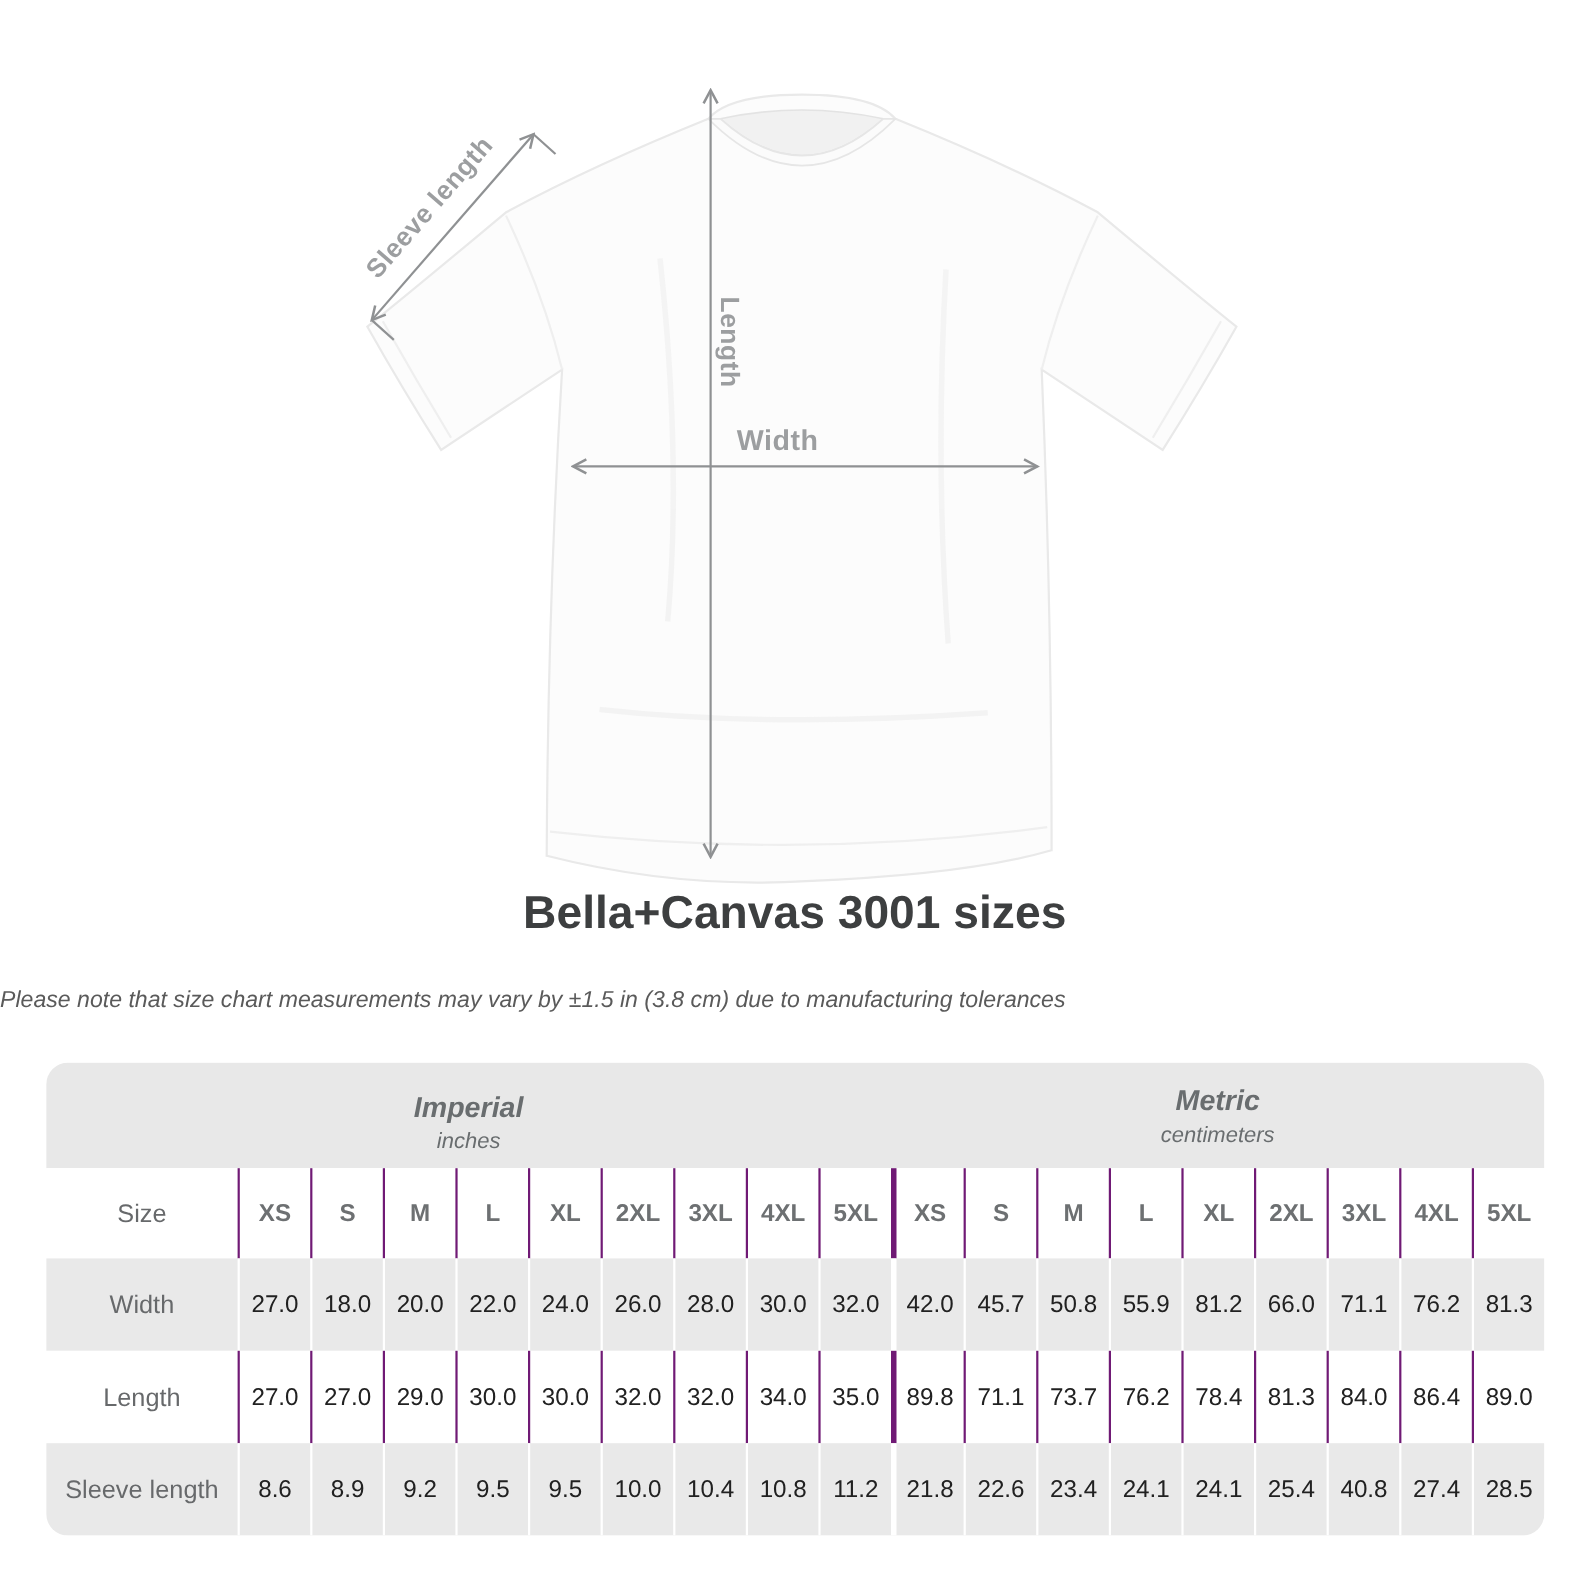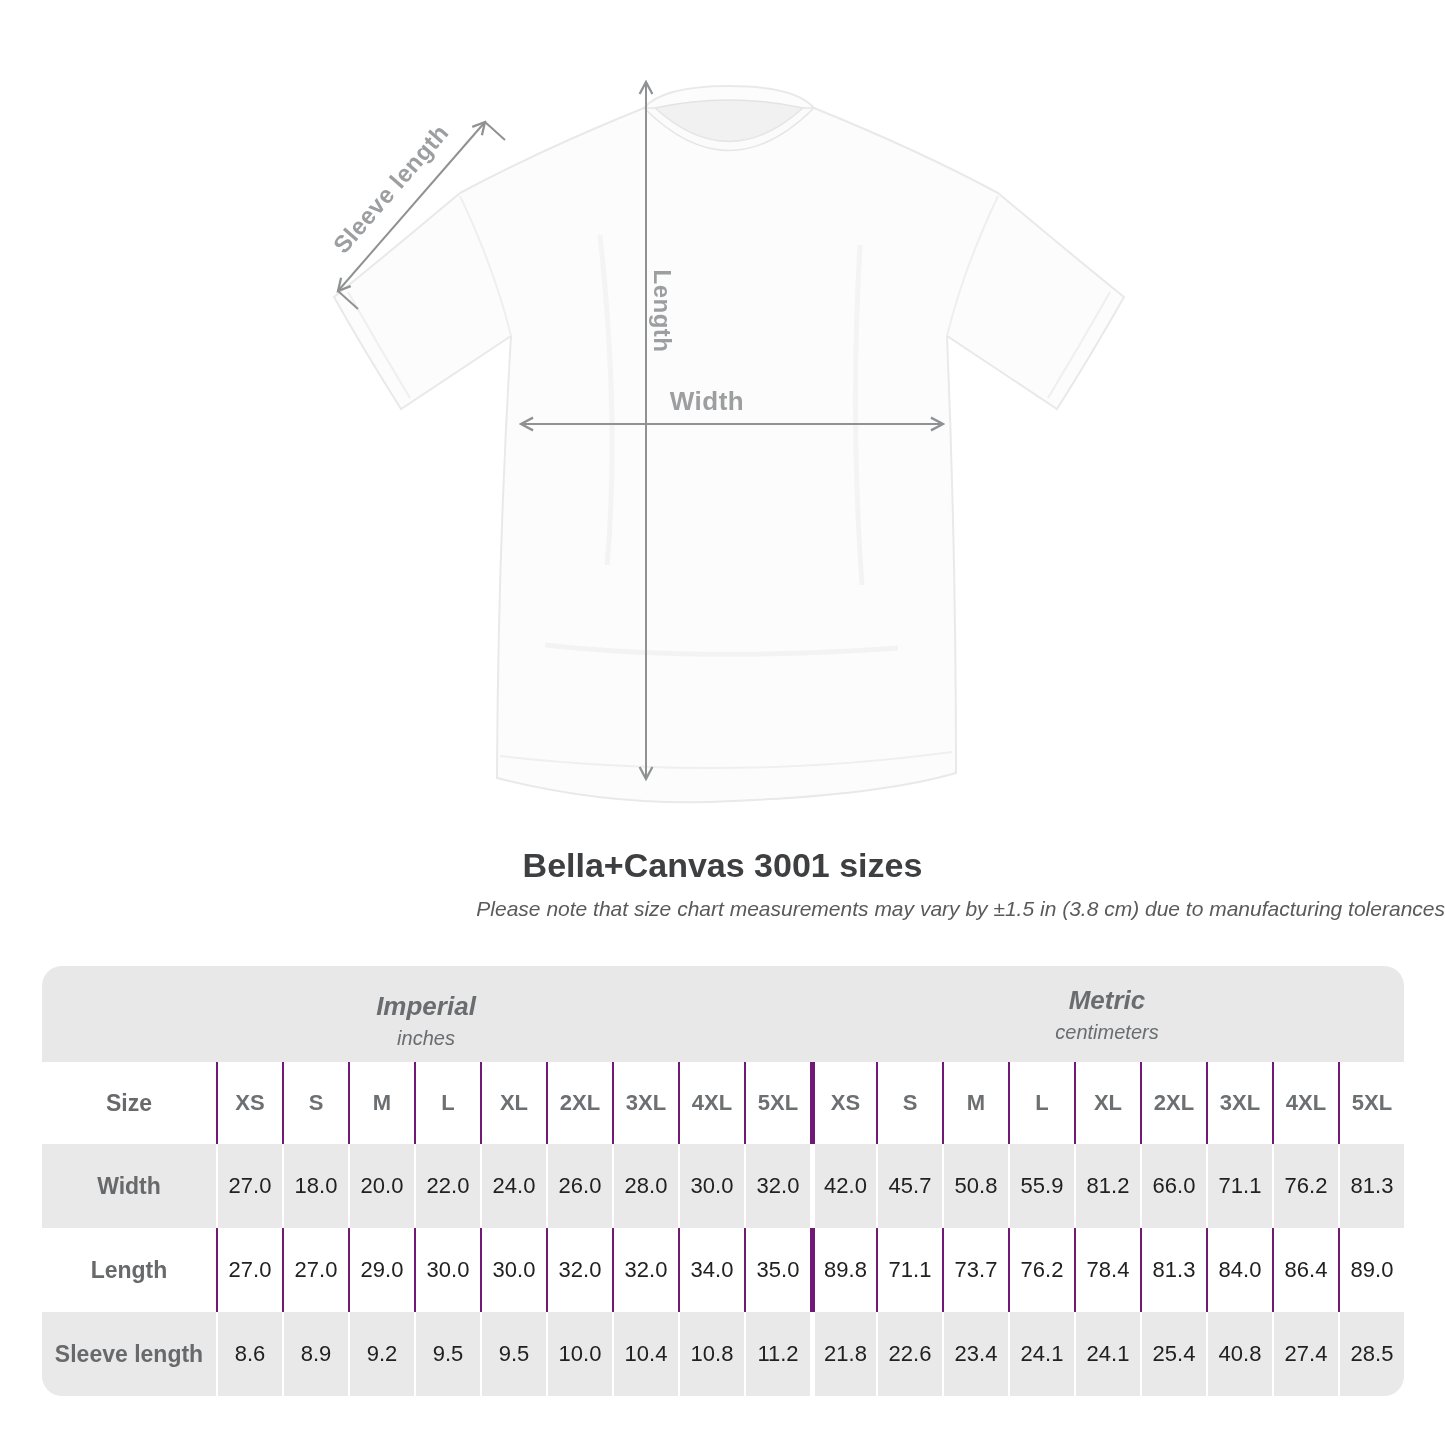--- a/index.html
+++ b/index.html
@@ -8,41 +8,41 @@
 
   
   .diagram-svg{position:absolute;left:0;top:0;}
   .dim-label{position:absolute;font-weight:700;font-size:24px;color:#9c9ea0;white-space:nowrap;
              letter-spacing:.5px;transform:translate(-50%,-50%);}
   #lbl-sleeve{left:391px;top:189px;transform:translate(-50%,-50%) rotate(-49deg);}
   #lbl-length{left:662px;top:311px;transform:translate(-50%,-50%) rotate(90deg);}
   #lbl-width{left:707px;top:401px;font-size:26px;}
 
   
-  .title{position:absolute;left:0;top:846px;width:100%;text-align:center;
-         font-size:34px;font-weight:700;color:#3d3f40;}
-  .subtitle{position:absolute;left:0;top:897px;width:100%;text-align:right;
+  .title{position:absolute;left:0;top:806px;width:100%;text-align:center;
+         font-size:42px;font-weight:700;color:#3d3f40;}
+  .subtitle{position:absolute;left:0;top:897px;width:100%;text-align:left;
             font-size:21px;font-style:italic;color:#5a5a5a;}
 
   
   .size-table{position:absolute;left:42px;top:966px;width:1362px;border-radius:20px;overflow:hidden;}
   .thead{display:grid;grid-template-columns:768px 594px;height:96px;background:#e8e8e8;}
   .sec{display:flex;flex-direction:column;align-items:center;justify-content:center;gap:5px;color:#696d6f;}
   .sec-imperial{margin-top:12px;}
   .sec-title{font-size:26px;font-weight:700;font-style:italic;}
   .sec-unit{font-size:20px;font-style:italic;text-align:center;}
 
   .row{display:grid;grid-template-columns:174px repeat(18,66px);}
   .row-sizes{height:82px;background:#ffffff;}
   .row-data{height:84px;}
   .row-white{background:#ffffff;}
   .row-gray{background:#e9e9e9;}
   .cell{display:flex;align-items:center;justify-content:center;font-size:22px;color:#212121;}
   .row-sizes .cell{font-weight:700;color:#6d7072;font-size:22px;}
-  .cell.label{font-weight:700;color:#67696b;font-size:23px;}
+  .cell.label{font-weight:400;color:#67696b;font-size:23px;}
   .row-sizes .cell + .cell,
   .row-white .cell + .cell{border-left:2px solid #701a75;}
   .row-gray .cell + .cell{border-left:2px solid #ffffff;}
   .cell.mstart{border-left-width:5px !important;}
 </style>
 </head>
 <body>
 
 <div class="stage">
 

